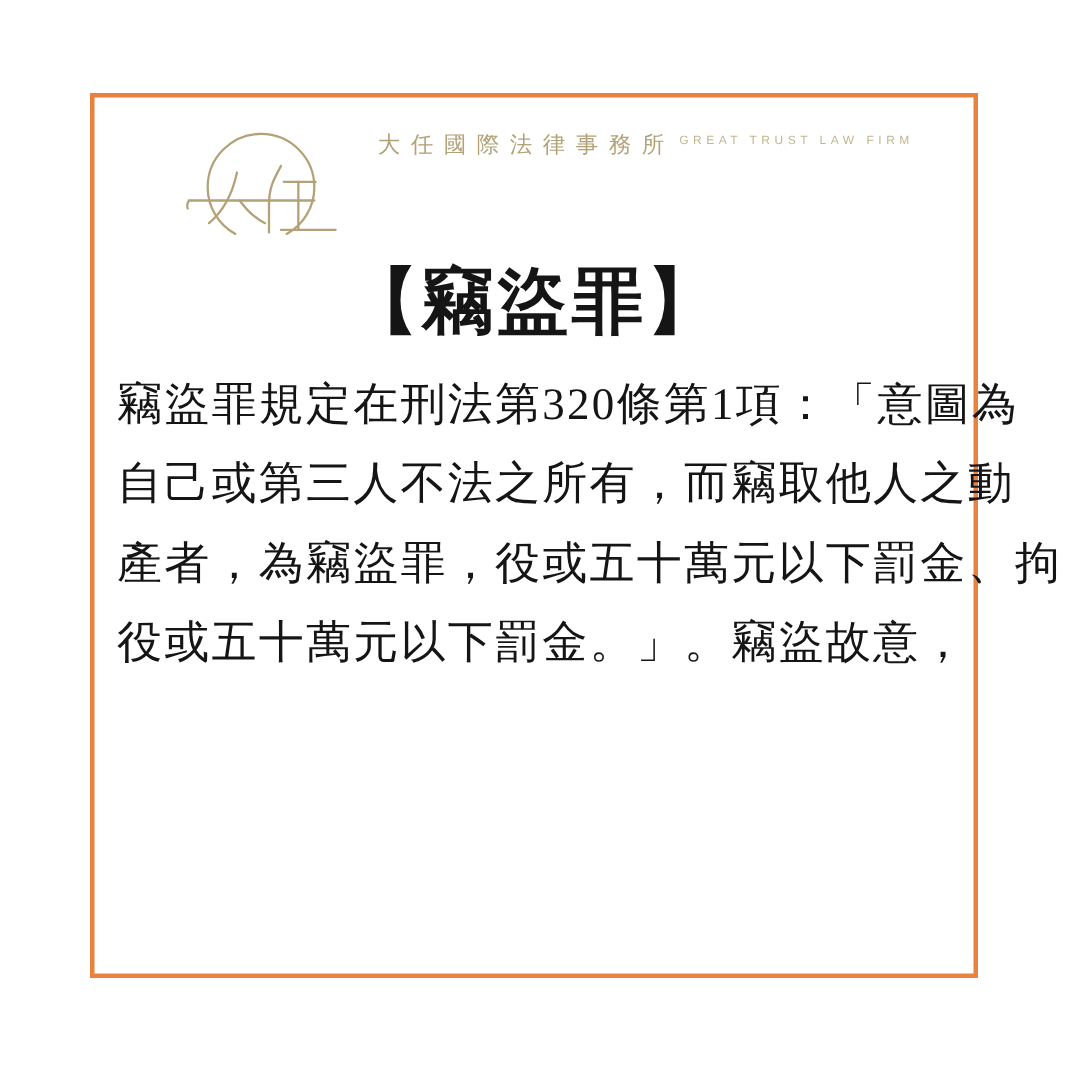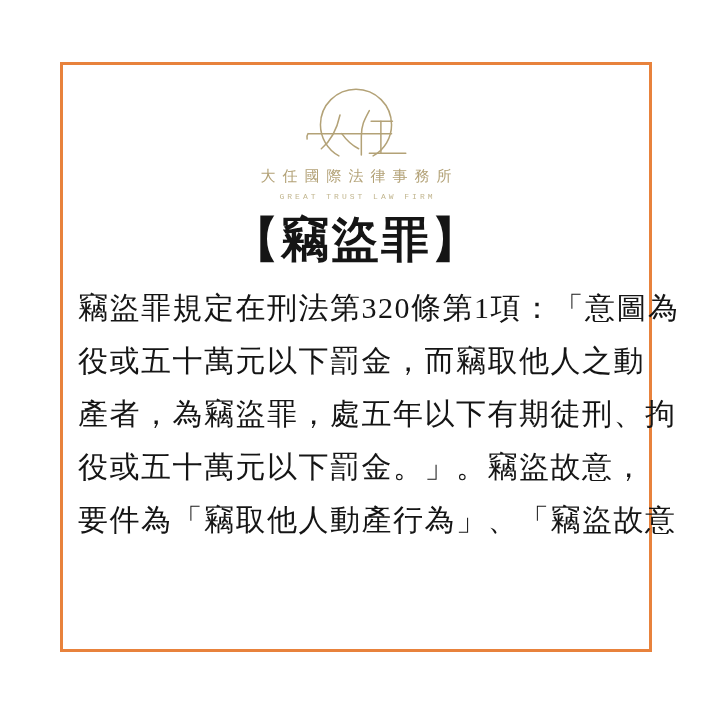--- a/index.html
+++ b/index.html
@@ -20,37 +20,37 @@
     position:absolute;left:60px;top:62px;width:592px;height:590px;
     border:3px solid var(--border-orange);
     box-sizing:border-box;
   }
   .inner{
     position:absolute;inset:0;
     display:flex;flex-direction:column;align-items:center;
   }
   .logo-block{
     margin-top:18px;
-    display:flex;flex-direction:column;align-items:center;
+    display:flex;flex-direction:row;
   }
   .logo-mark{width:142px;height:80px;display:block;}
   .logo-mark path,.logo-mark circle{
     fill:none;stroke:var(--logo-gold);stroke-width:1.7;stroke-linecap:round;
   }
   .logo-cn{
     margin-top:4px;
     color:var(--logo-gold);
     font-size:15px;letter-spacing:7px;text-indent:7px;
     white-space:nowrap;
   }
   .logo-en{
     margin-top:6px;
     color:var(--logo-gold-light);
     font-size:8px;letter-spacing:3px;text-indent:3px;
-    font-family:Liberation Mono, monospace;
+    font-family:Liberation Sans, sans-serif;
     white-space:nowrap;
   }
   .doc-title{
     margin-top:10px;
     color:var(--text-black);
     font-size:48px;font-weight:700;letter-spacing:2px;
     line-height:1.2;text-align:center;
   }
   .body-text{
     margin-top:12px;
@@ -92,21 +92,20 @@
           <path d="M 86 79 L 127 79"></path>
         </svg>
         <div class="logo-cn">大任國際法律事務所</div>
         <div class="logo-en">GREAT TRUST LAW FIRM</div>
       </div>
 
       <div class="doc-title">【竊盜罪】</div>
 
       <div class="body-text">
         <div class="body-line">竊盜罪規定在刑法第320條第1項：「意圖為</div>
-        <div class="body-line">役或五十萬元以下罰金，而竊取他人之動</div>
-        <div class="body-line">產者，為竊盜罪，處五年以下有期徒刑、拘</div>
+        <div class="body-line">自己或第三人不法之所有，而竊取他人之動</div>
+        <div class="body-line">產者，為竊盜罪，役或五十萬元以下罰金、拘</div>
         <div class="body-line">役或五十萬元以下罰金。」。竊盜故意，</div>
-        <div class="body-line">要件為「竊取他人動產行為」、「竊盜故意</div>
       </div>
 
     </div>
   </div>
 </div>
 
 </body></html>

